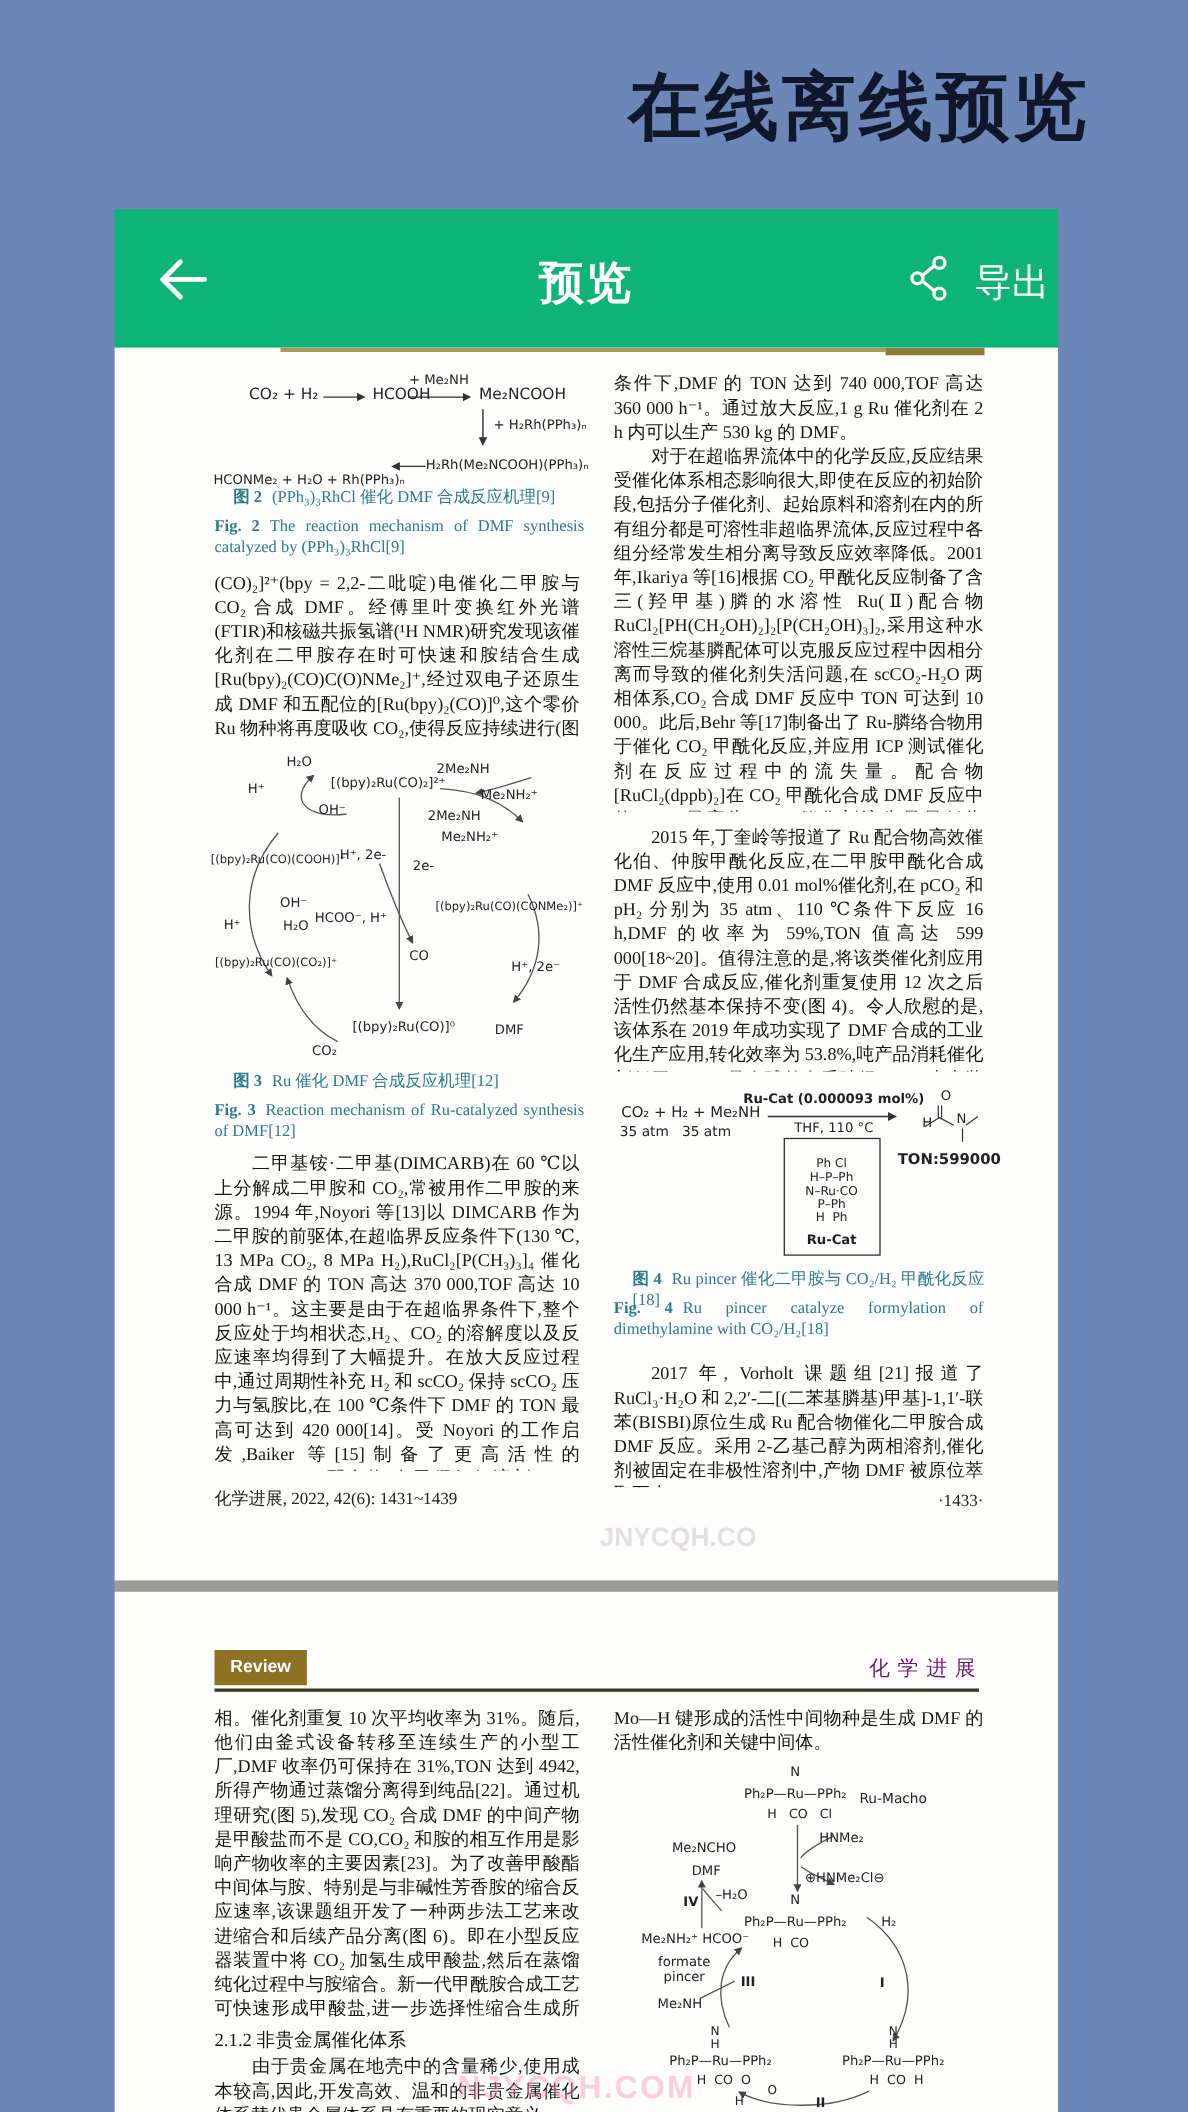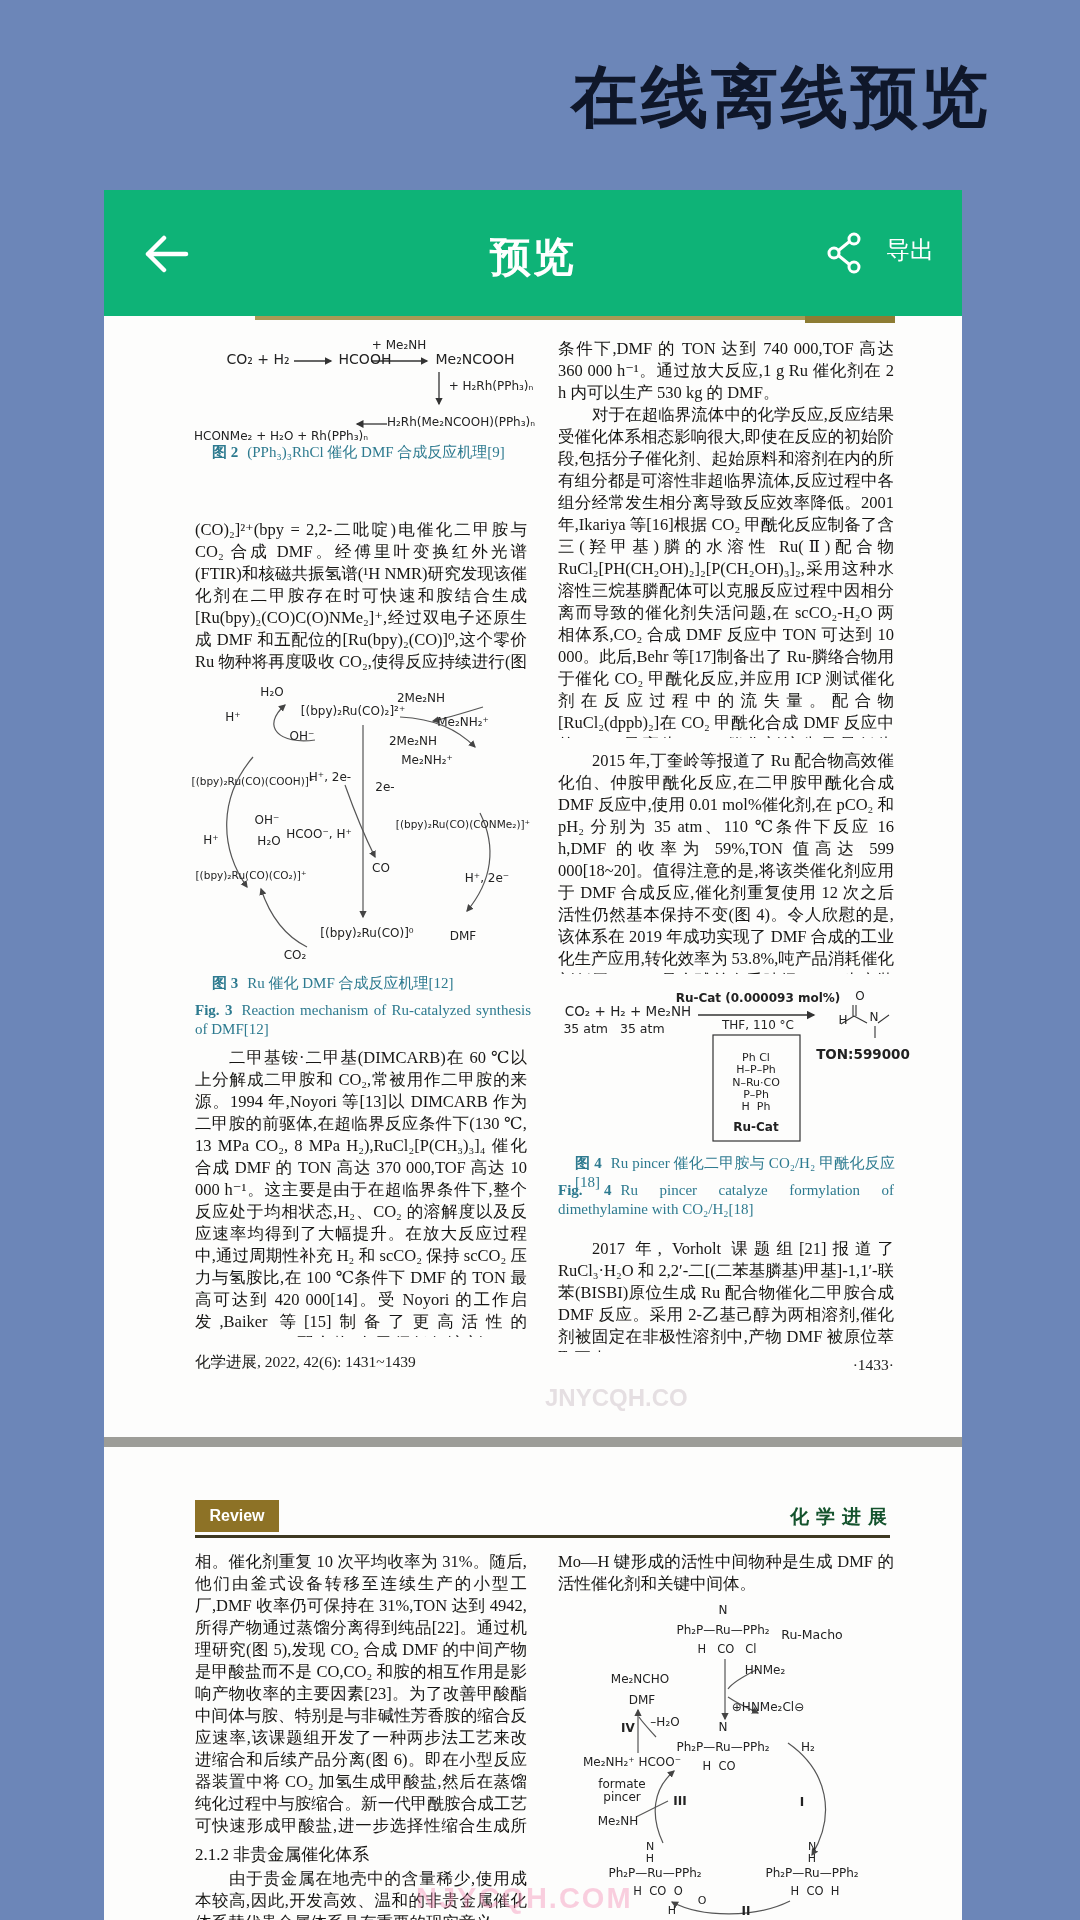--- a/index.html
+++ b/index.html
@@ -7,21 +7,21 @@
           font-family:"Liberation Sans",sans-serif;}
   .banner-title{position:absolute;top:52px;right:89px;font-size:67px;font-weight:800;
           color:#0f172a;letter-spacing:3px;font-family:"Liberation Sans",sans-serif;}
   .phone{position:absolute;left:104px;top:190px;width:858px;height:1730px;overflow:hidden;background:#6c86b8;}
   
   .appbar{position:absolute;left:0;top:0;width:858px;height:126px;background:#0eb377;}
   .back{position:absolute;left:38px;top:44px;width:48px;height:40px;cursor:pointer;}
   .appbar-title{position:absolute;left:0;top:40px;width:858px;text-align:center;color:#fff;
           font-size:41px;font-weight:600;letter-spacing:2px;}
   .share{position:absolute;left:722px;top:42px;width:40px;height:42px;cursor:pointer;}
-  .export{position:absolute;left:782px;top:44px;width:70px;color:#fff;font-size:24px;font-weight:500;cursor:pointer;}
+  .export{position:absolute;left:782px;top:44px;width:70px;color:#fff;font-size:34px;font-weight:500;cursor:pointer;}
   
   .page{position:absolute;left:0;width:858px;background:#fdfdfc;overflow:hidden;}
   .page1{top:126px;height:1121px;}
   .page-gap{position:absolute;left:0;top:1247px;width:858px;height:10px;background:#9d9d98;}
   .page2{top:1257px;height:473px;}
   .tanline{position:absolute;top:0;height:4px;background:#a89a55;}
   .tanline2{position:absolute;top:0;height:7px;background:#8d7c33;}
   
   .body{position:absolute;font-size:16.5px;line-height:22px;text-align:justify;color:#171614;
         font-family:"Liberation Serif","DejaVu Serif",serif;overflow:hidden;}
@@ -29,21 +29,21 @@
   .cap{position:absolute;color:#2d7a8f;font-size:15px;line-height:19px;text-align:justify;
        font-family:"Liberation Serif",serif;}
   .cap b{margin-right:9px;}
   .footer{position:absolute;font-size:15.5px;color:#20201e;font-family:"Liberation Serif",serif;}
   .pageno{position:absolute;font-size:15.5px;color:#20201e;text-align:right;font-family:"Liberation Serif",serif;}
   .sect{position:absolute;font-size:17px;color:#171614;font-family:"Liberation Serif",serif;}
   
   .badge{position:absolute;background:#8d7226;color:#fff;font-size:16px;font-weight:700;
          display:flex;align-items:center;justify-content:center;}
   .rule{position:absolute;background:#3e3922;height:3px;}
-  .journal{position:absolute;color:#14532d;font-size:19px;font-weight:700;letter-spacing:7px;
+  .journal{position:absolute;color:#701a75;font-size:19px;font-weight:400;letter-spacing:7px;
            font-family:"Liberation Serif",serif;}
   
   .fig{position:absolute;}
   .fig svg{position:absolute;left:0;top:0;}
   .fl{position:absolute;transform:translate(-50%,-50%);white-space:pre;font-size:12px;
       color:#222;font-family:"DejaVu Sans",sans-serif;line-height:1.12;}
   .ctr{text-align:center;}
   .wm{position:absolute;font-weight:700;font-family:"Liberation Sans",sans-serif;white-space:nowrap;}
   .wm1{color:rgba(175,155,165,0.30);font-size:24px;}
   .wm2{color:rgba(244,140,180,0.42);font-size:29px;letter-spacing:2px;}
@@ -95,20 +95,23 @@
           <span class="fl" style="left: 166px; top: 14px; font-size: 14px;">HCOOH</span>
           <span class="fl" style="left: 200px; top: 0px; font-size: 12px;">+ Me₂NH</span>
           <span class="fl" style="left: 276px; top: 14px; font-size: 14px;">Me₂NCOOH</span>
           <span class="fl" style="left: 292px; top: 41px; font-size: 12px;">+ H₂Rh(PPh₃)ₙ</span>
           <span class="fl" style="left: 82px; top: 91px; font-size: 12px;">HCONMe₂ + H₂O + Rh(PPh₃)ₙ</span>
           <span class="fl" style="left: 262px; top: 77px; font-size: 12px;">H₂Rh(Me₂NCOOH)(PPh₃)ₙ</span>
         </div>
 
       <div class="cap" style="left:108px;top:127px;width:320px;">
         <b>图 2</b><span>(PPh₃)₃RhCl 催化 DMF 合成反应机理[9]</span>
+      </div>
+      <div class="cap" style="left:91px;top:154px;width:336px;">
+        <b>Fig. 2</b><span>The reaction mechanism of DMF synthesis catalyzed by (PPh₃)₃RhCl[9]</span>
       </div>
 
       <div class="body" style="left:91px;top:203px;width:332px;height:157px;">(CO)₂]²⁺(bpy = 2,2-二吡啶)电催化二甲胺与 CO₂ 合成 DMF。经傅里叶变换红外光谱(FTIR)和核磁共振氢谱(¹H NMR)研究发现该催化剂在二甲胺存在时可快速和胺结合生成[Ru(bpy)₂(CO)C(O)NMe₂]⁺,经过双电子还原生成 DMF 和五配位的[Ru(bpy)₂(CO)]⁰,这个零价 Ru 物种将再度吸收 CO₂,使得反应持续进行(图 3)。</div>
 
       <div class="fig" style="left:91px;top:369px;width:340px;height:285px;">
         <svg width="340" height="285" viewBox="0 0 340 285">
           <defs>
               <marker id="f3a" markerWidth="7" markerHeight="7" refX="5" refY="3" orient="auto">
             <path d="M0,0 L6,3 L0,6 Z" fill="#444"></path>
               </marker>

